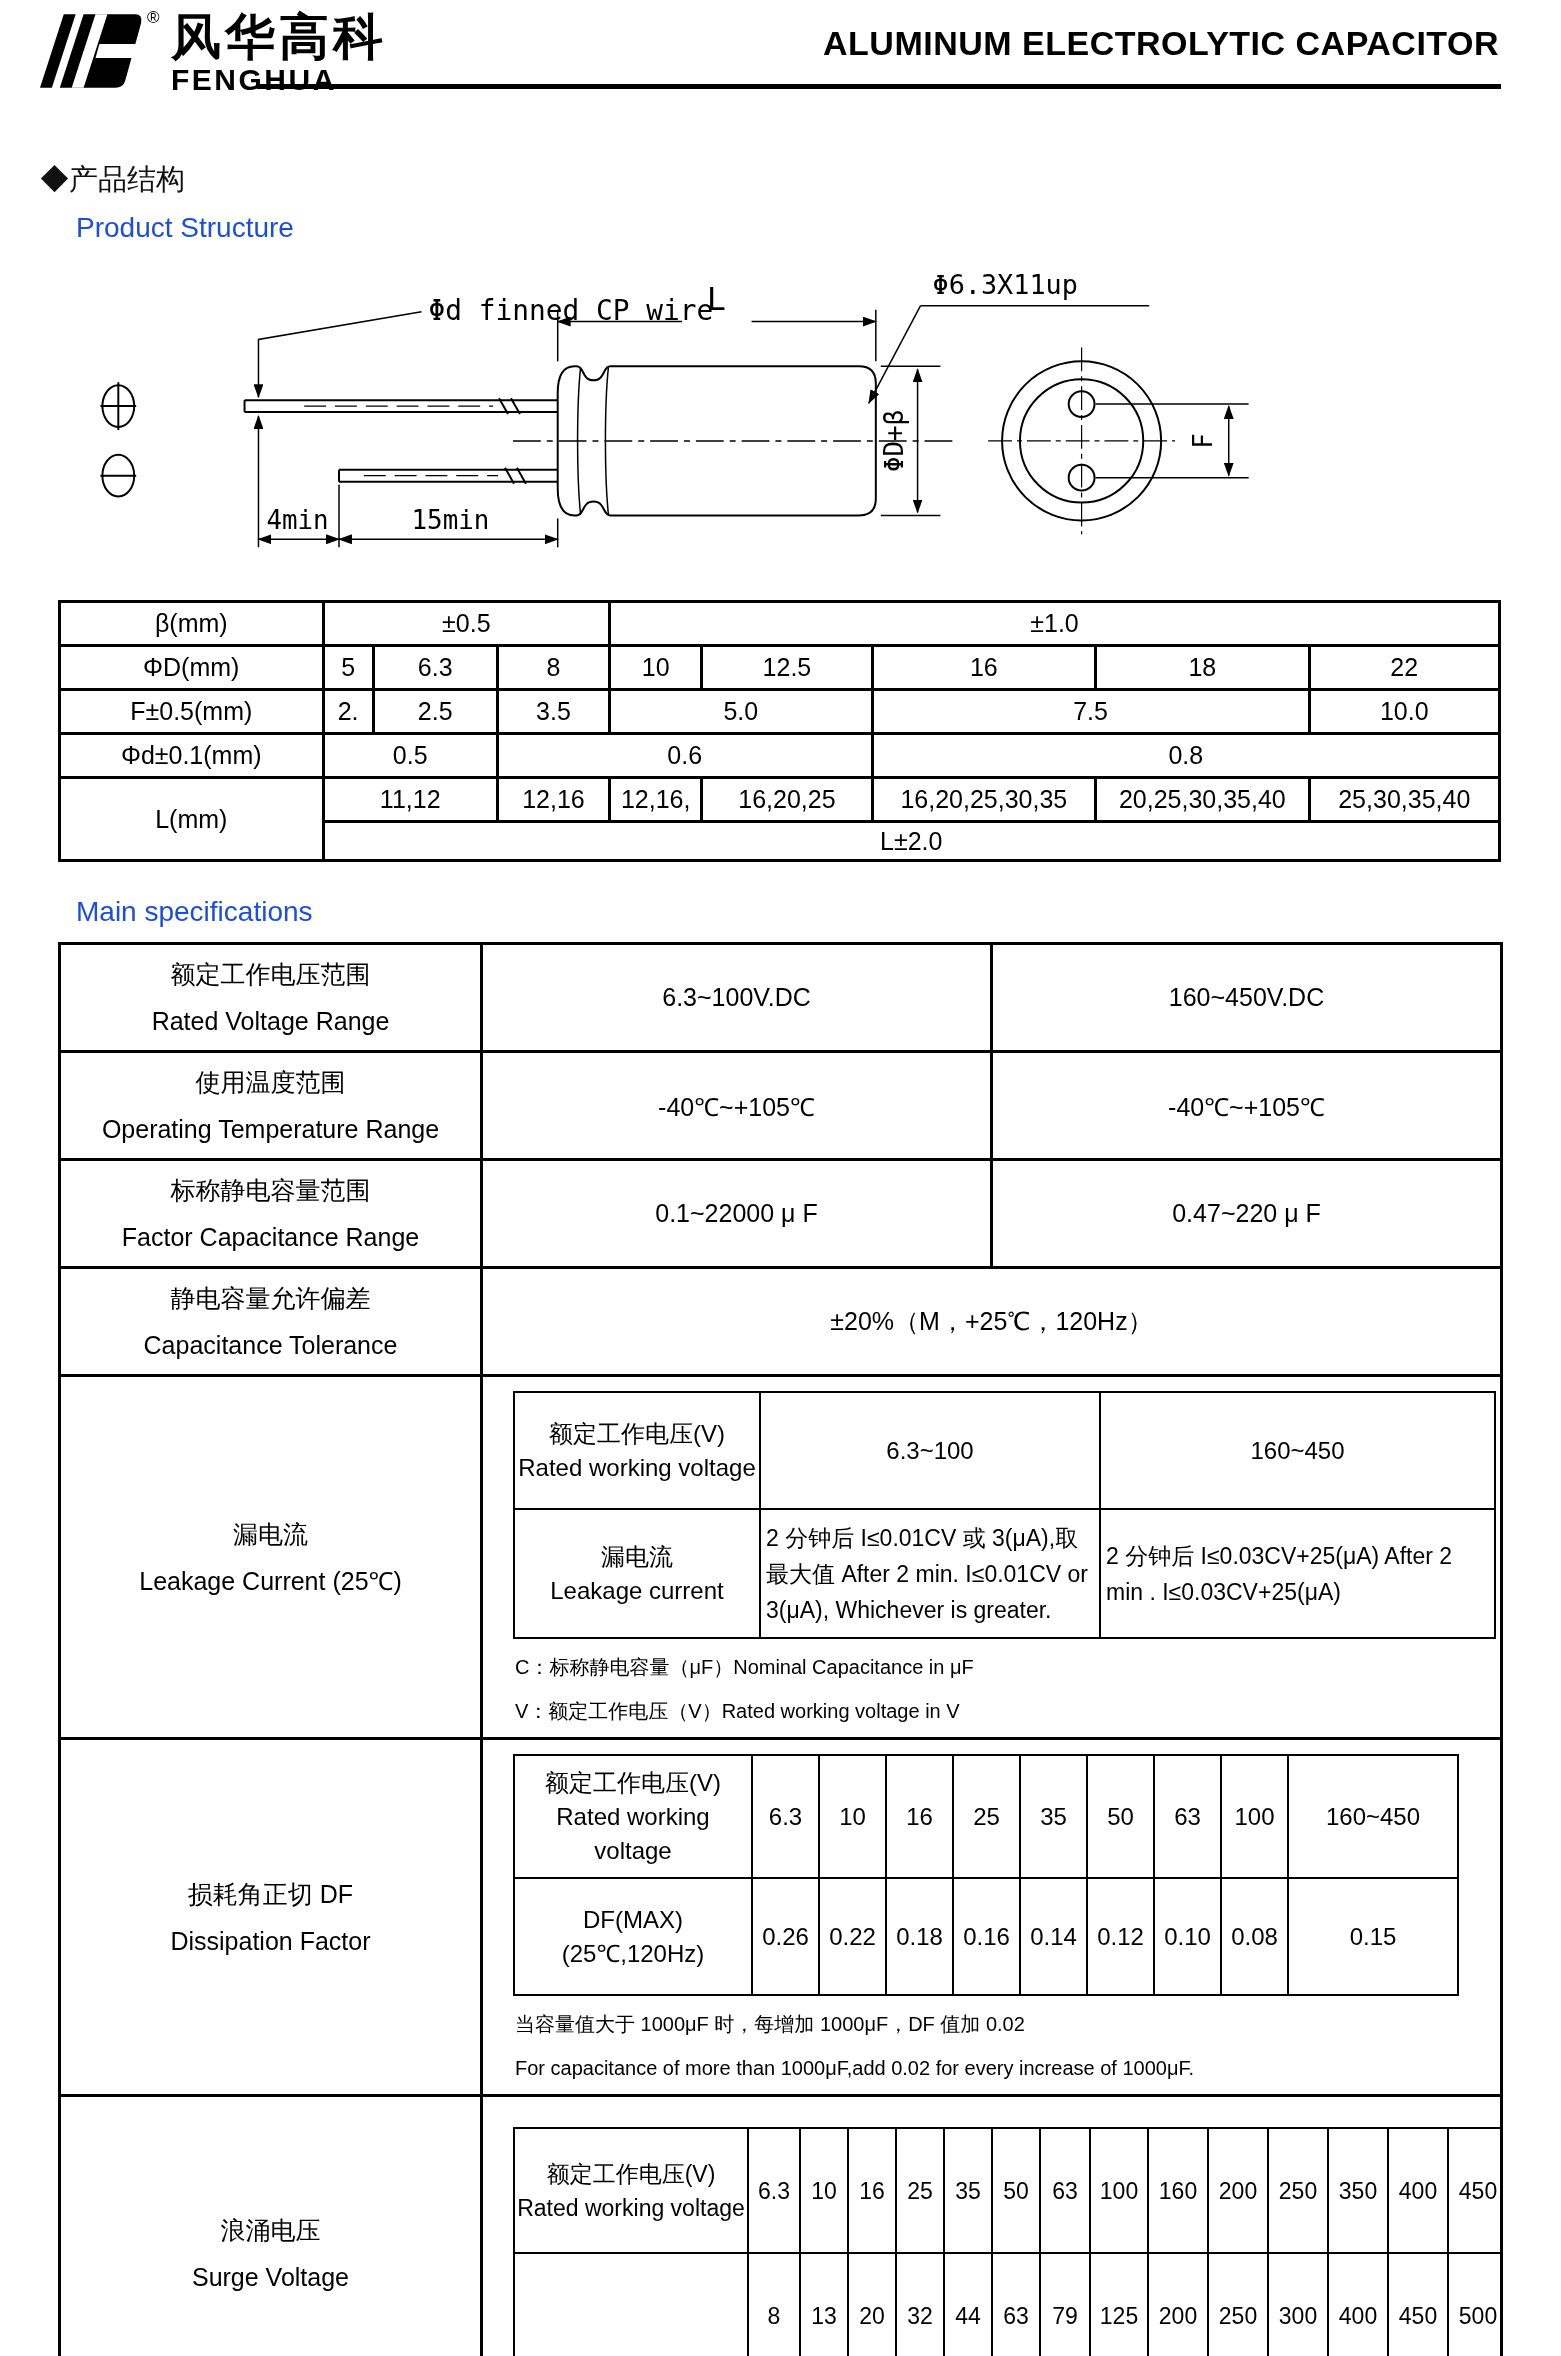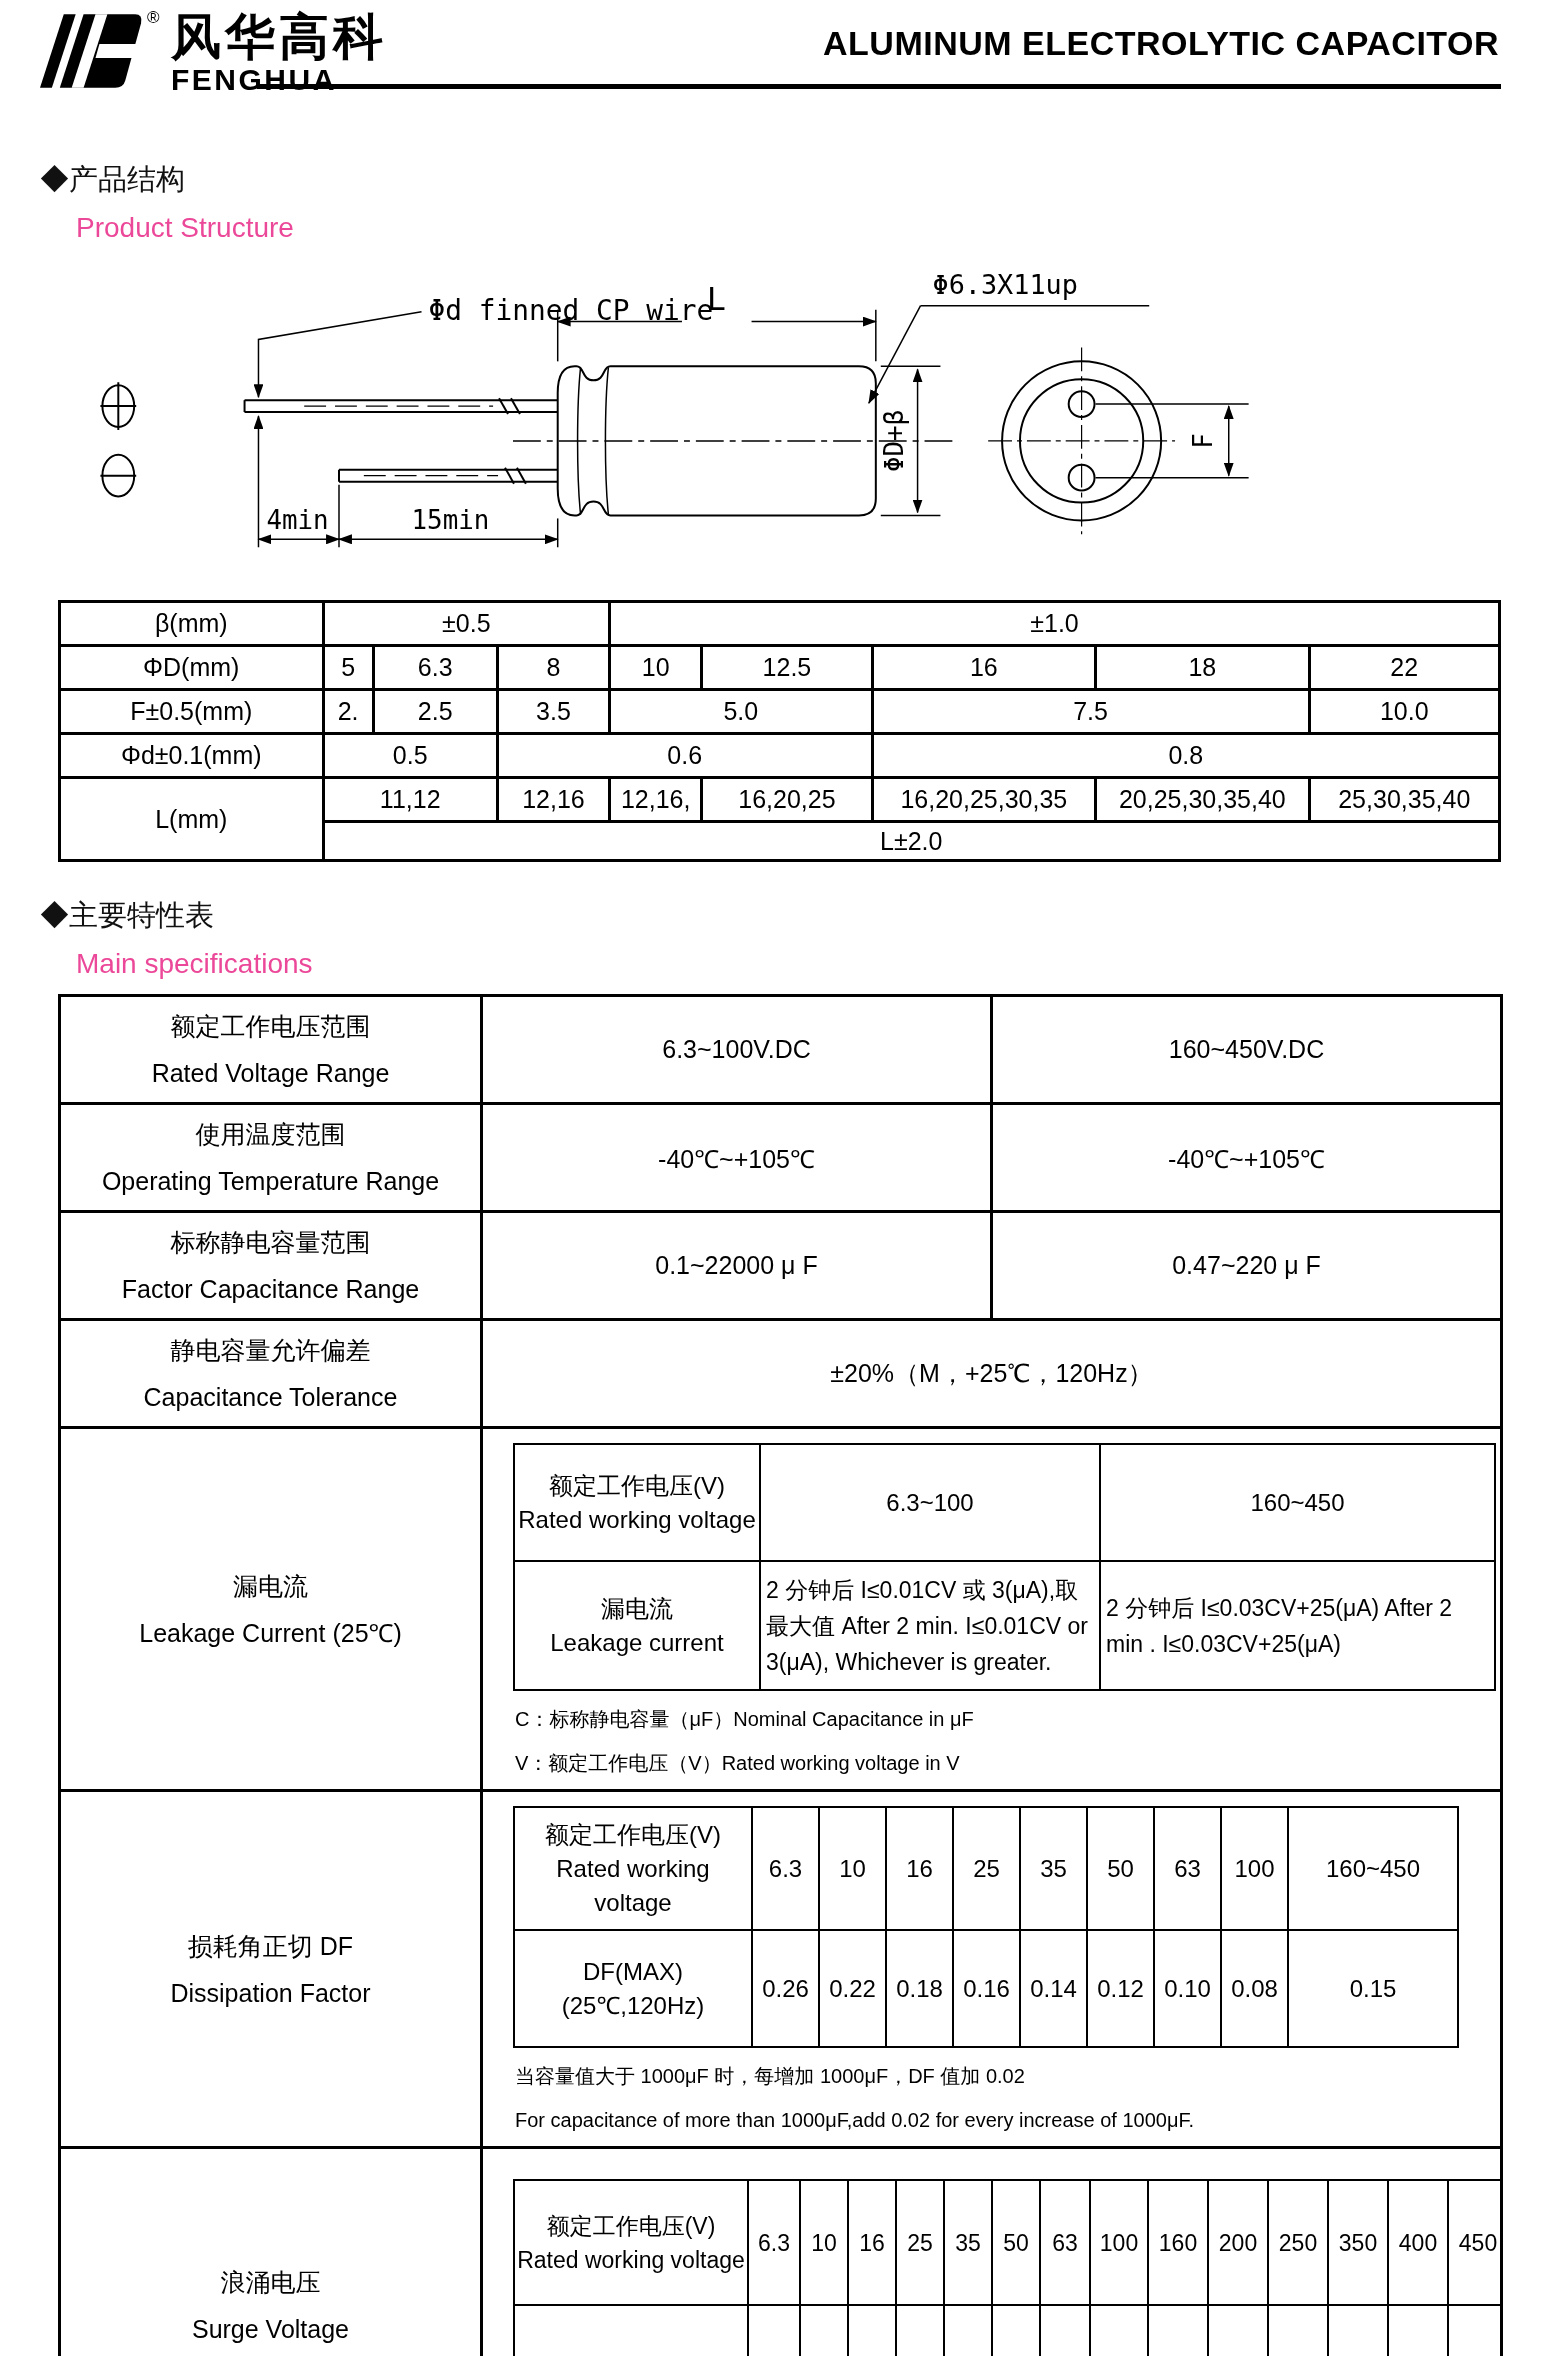--- a/index.html
+++ b/index.html
@@ -10,21 +10,21 @@
   .logo-reg{position:absolute;left:147px;top:8px;font-size:17px;}
   .logo-txt{position:absolute;left:171px;top:12px;line-height:1;}
   .logo-cn{font-size:50px;font-weight:bold;letter-spacing:4px;}
   .logo-en{font-size:30px;font-weight:bold;letter-spacing:2.5px;margin-top:3px;}
   .doc-title{position:absolute;right:62px;top:24px;font-size:34px;font-weight:bold;letter-spacing:0.5px;margin:0;}
   .hdr-rule{position:absolute;left:257px;right:60px;top:84px;height:5px;background:#000;}
   
   .sec{margin:60px 0 0 40px;}
   .sec2{margin:34px 0 0 40px;}
   .sec-cn{font-size:29px;color:#111;}
-  .sec-en{font-size:28px;color:#ec4899;margin:12px 0 0 36px;}
+  .sec-en{font-size:28px;color:#1d4ed8;margin:12px 0 0 36px;}
   
   .diagram{display:block;margin:10px 0 0 55px;}
   .diagram text{font-family:"DejaVu Sans Mono",monospace;fill:#000;}
   
   table{border-collapse:collapse;table-layout:fixed;}
   td{border:3px solid #000;font-size:25px;text-align:center;vertical-align:middle;padding:2px 4px;overflow:hidden;}
   
   .dims{margin:8px 0 0 58px;width:1443px;}
   .dims td{height:37px;}
   
@@ -230,21 +230,20 @@
     <td>20,25,30,35,40</td>
     <td>25,30,35,40</td>
   </tr>
   <tr>
     <td colspan="8" style="height:32px">L±2.0</td>
   </tr>
 </tbody>
   </table>
 
 <div class="sec2">
-  <div class="sec-cn">◆主要特性表</div>
   <div class="sec-en">Main specifications</div>
 </div>
 
 <table class="specs">
   <colgroup>
       <col style="width:422px">
       <col style="width:510px">
       <col style="width:510px">
     </colgroup>
   <tbody>

